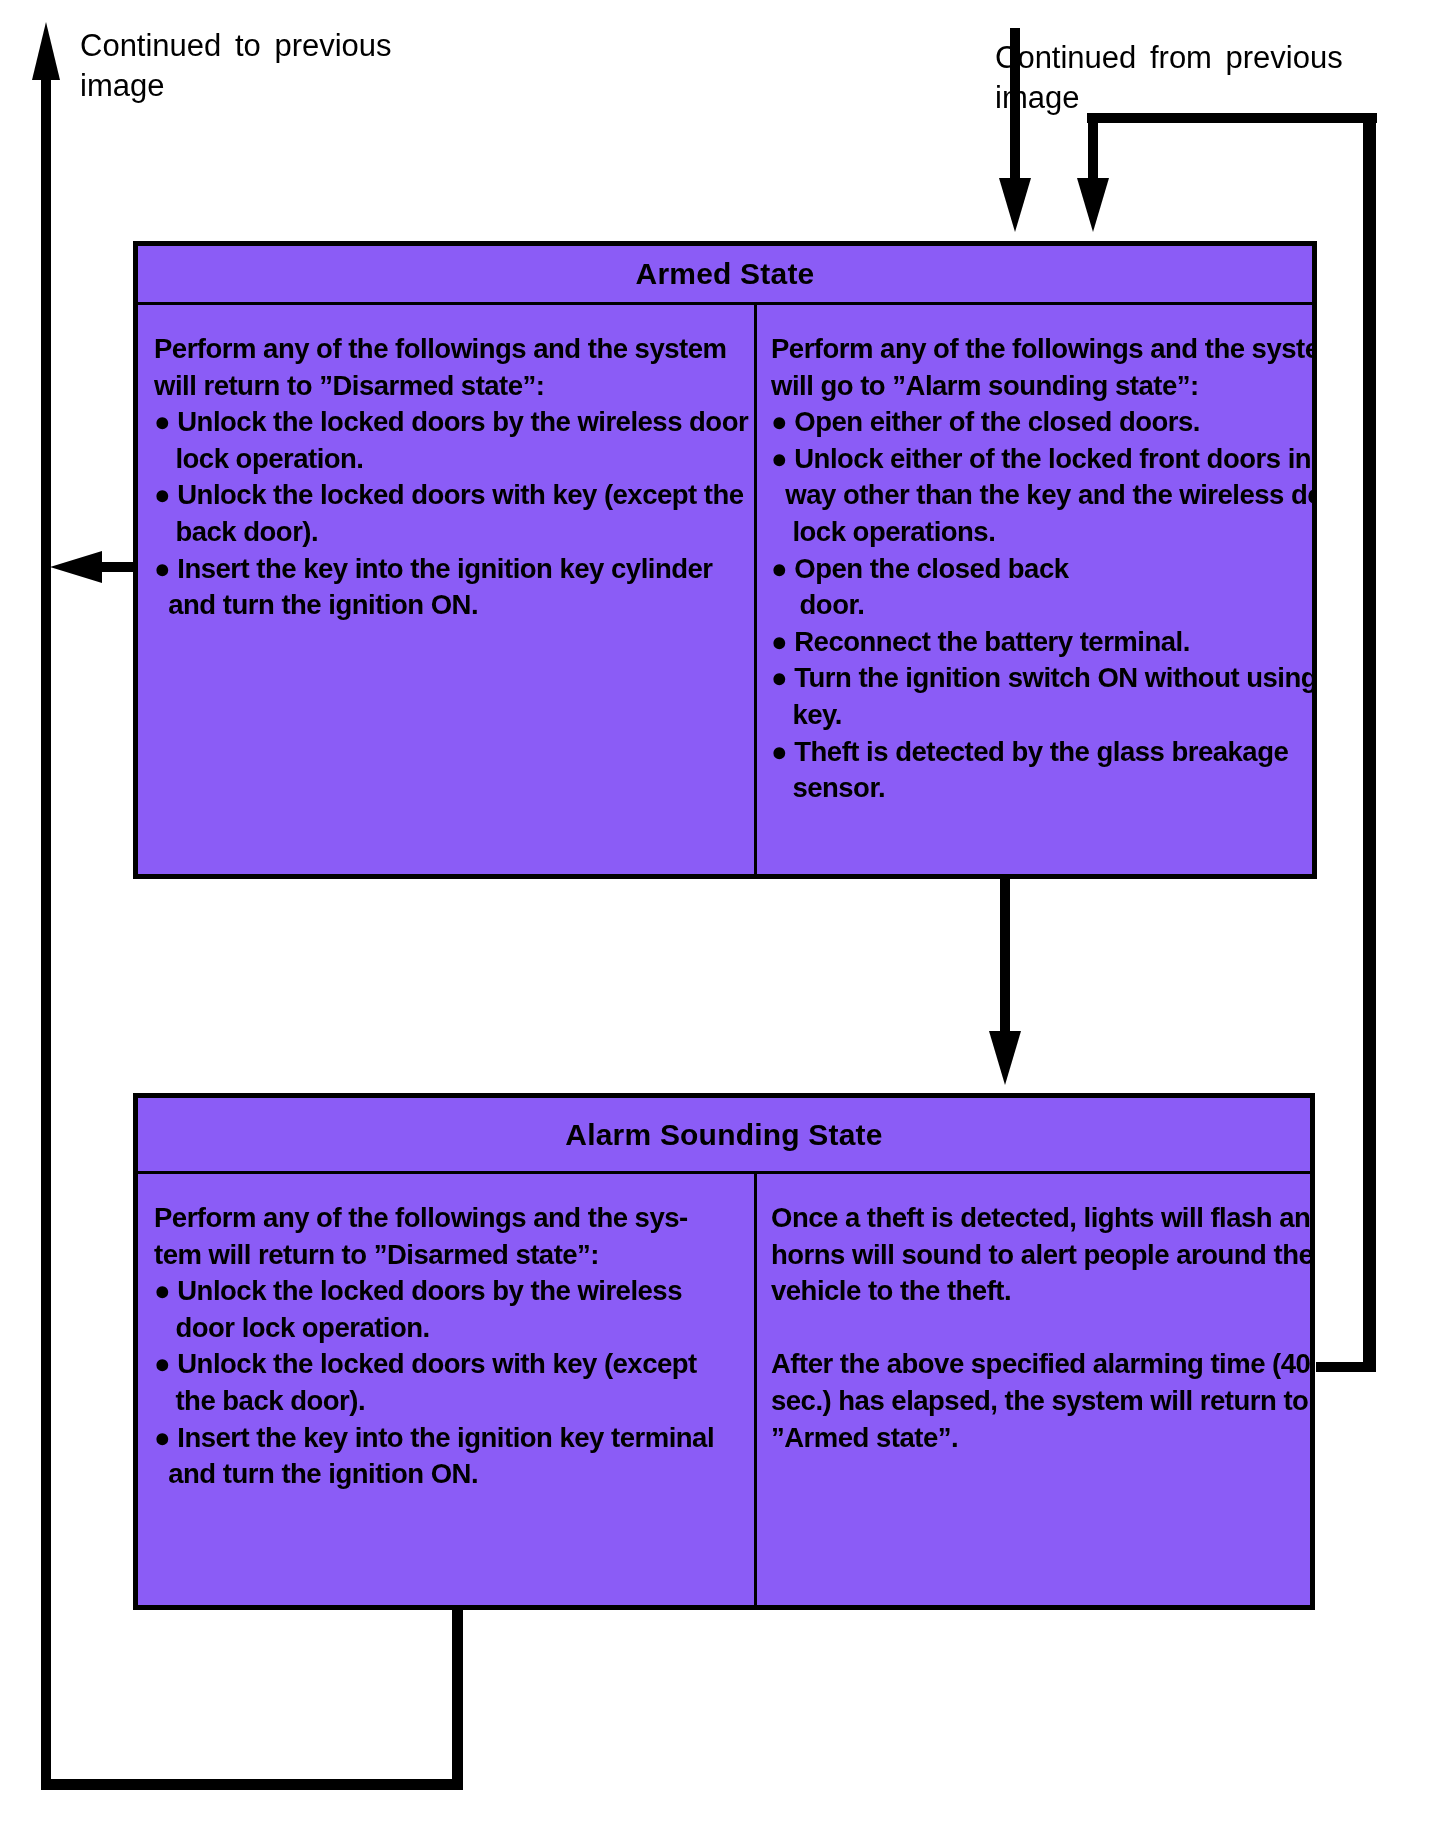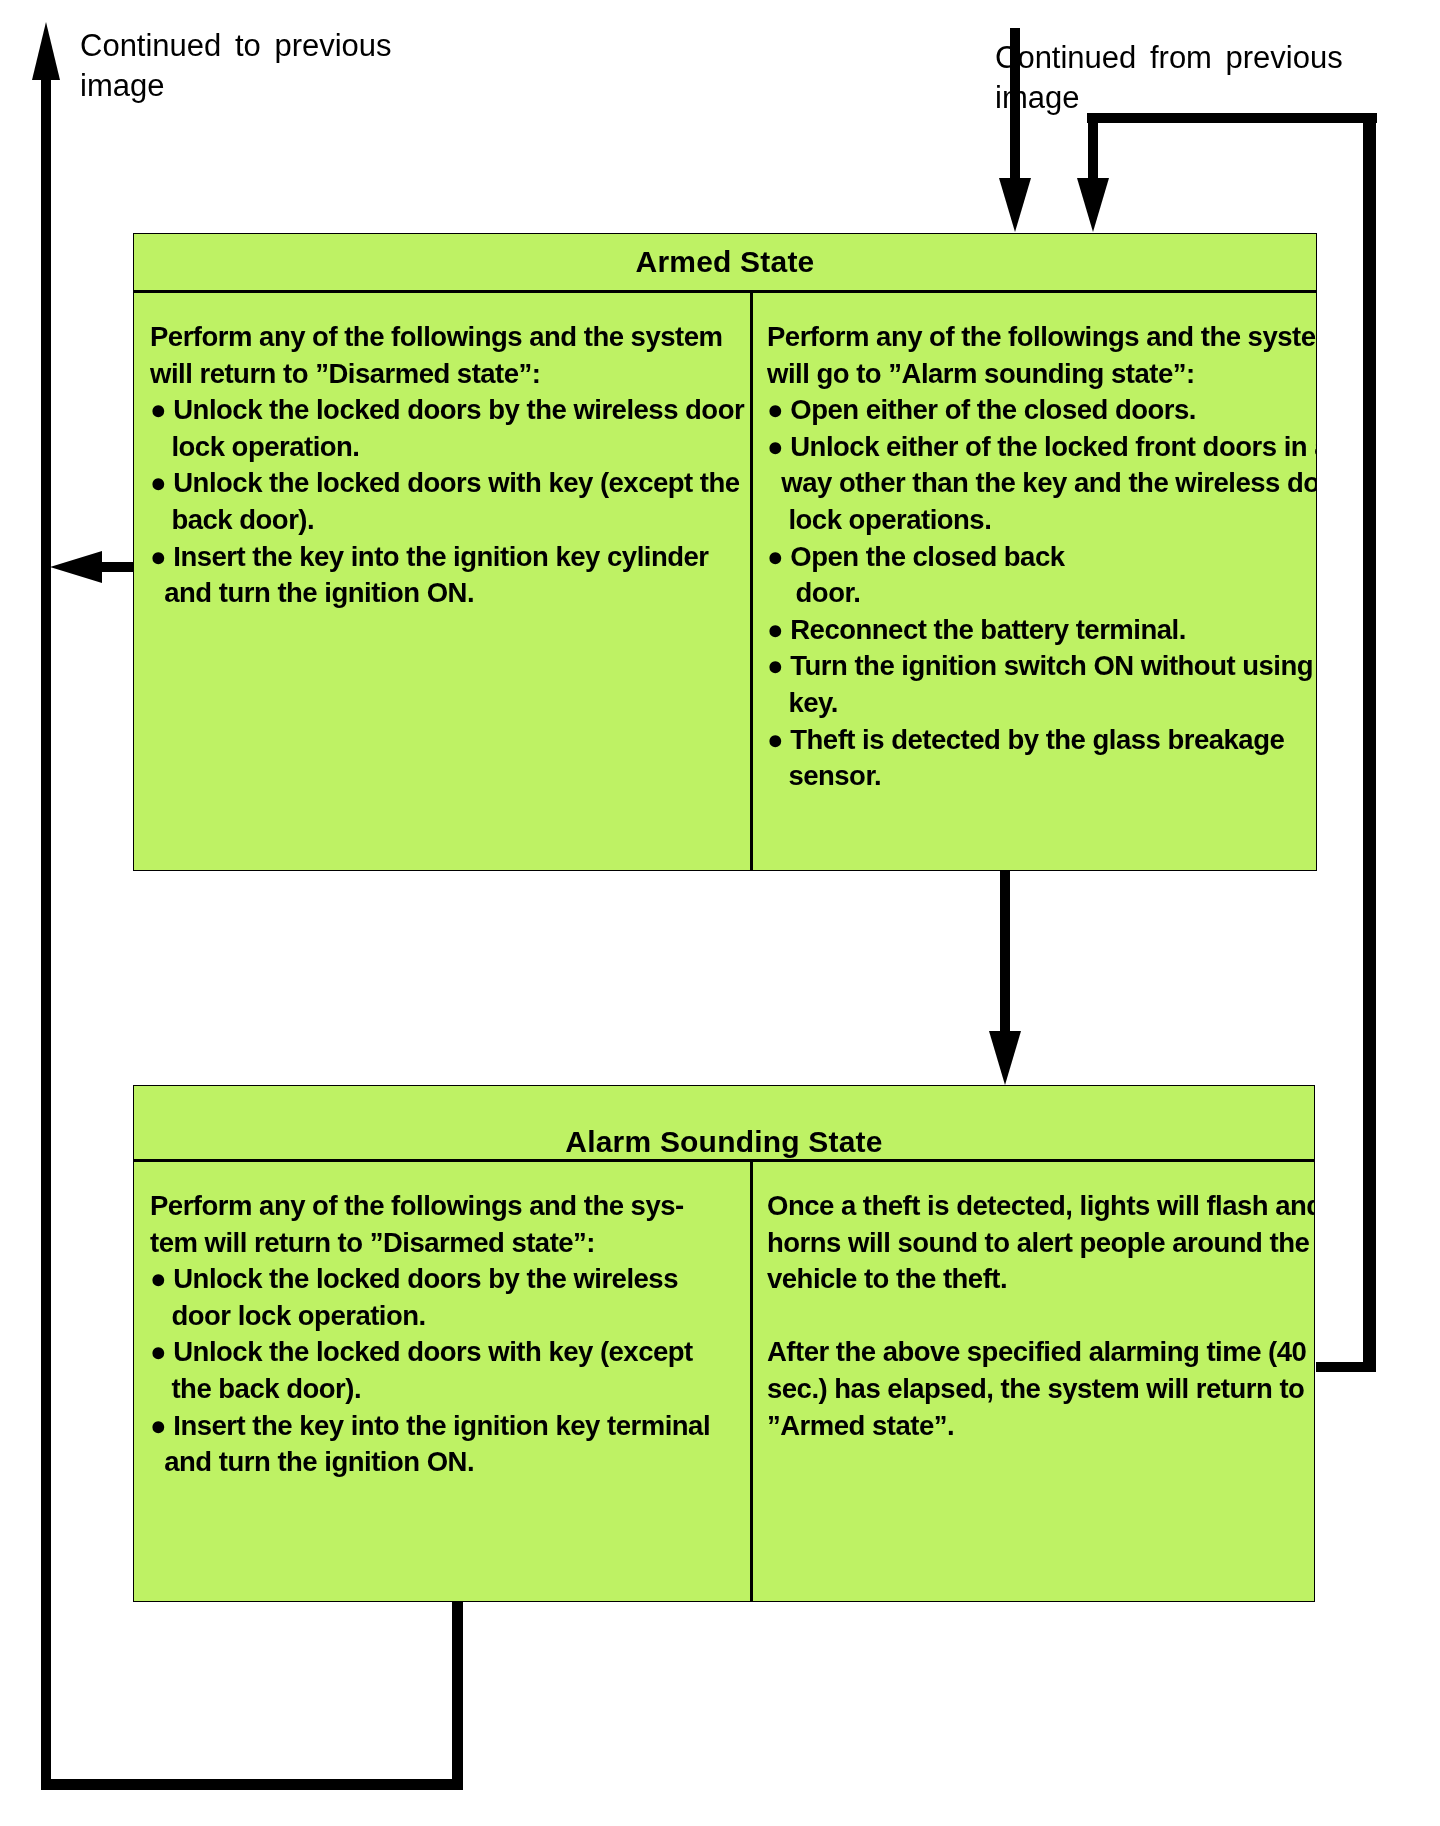--- a/index.html
+++ b/index.html
@@ -8,26 +8,26 @@
     font-family:"Liberation Sans",sans-serif;color:#000;overflow:hidden;
   }
   .ln{position:absolute;background:#000;}
   .tri{position:absolute;width:0;height:0;}
   .tri-up{border-left:14px solid transparent;border-right:14px solid transparent;border-bottom:58px solid #000;}
   .tri-down{border-left:16px solid transparent;border-right:16px solid transparent;border-top:54px solid #000;}
   .tri-left{border-top:16px solid transparent;border-bottom:16px solid transparent;border-right:52px solid #000;}
   .label{position:absolute;font-size:31px;line-height:40px;white-space:pre;word-spacing:5px;}
   .label-tl{left:80px;top:26px;}
   .label-tr{left:995px;top:26px;margin-top:12px;}
-  .box{position:absolute;border:1px solid #000000;box-sizing:border-box;display:flex;flex-direction:column;background:#bef264;}
+  .box{position:absolute;border:5px solid #000000;box-sizing:border-box;display:flex;flex-direction:column;background:#8b5cf6;margin-top:8px;}
   .box-armed{left:133px;top:233px;width:1184px;height:638px;}
   .box-alarm{left:133px;top:1085px;width:1182px;height:517px;}
   .box-header{border-bottom:3px solid #000;display:flex;align-items:center;justify-content:center;font-weight:bold;font-size:30px;letter-spacing:0.2px;}
   .box-armed .box-header{flex:0 0 56px;}
-  .box-alarm .box-header{flex:0 0 73px;align-items:flex-end;}
+  .box-alarm .box-header{flex:0 0 73px;}
   .box-body{flex:1;display:flex;min-height:0;font-weight:bold;}
   .col{white-space:pre;font-size:27.5px;line-height:36.6px;letter-spacing:-0.5px;padding:26px 0 0 16px;overflow:hidden;}
   .col-l{flex:0 0 600px;}
   .col-r{flex:1;border-left:3px solid #000;padding-left:14px;}
 </style>
 </head>
 <body>
 
 <div class="page">
 

